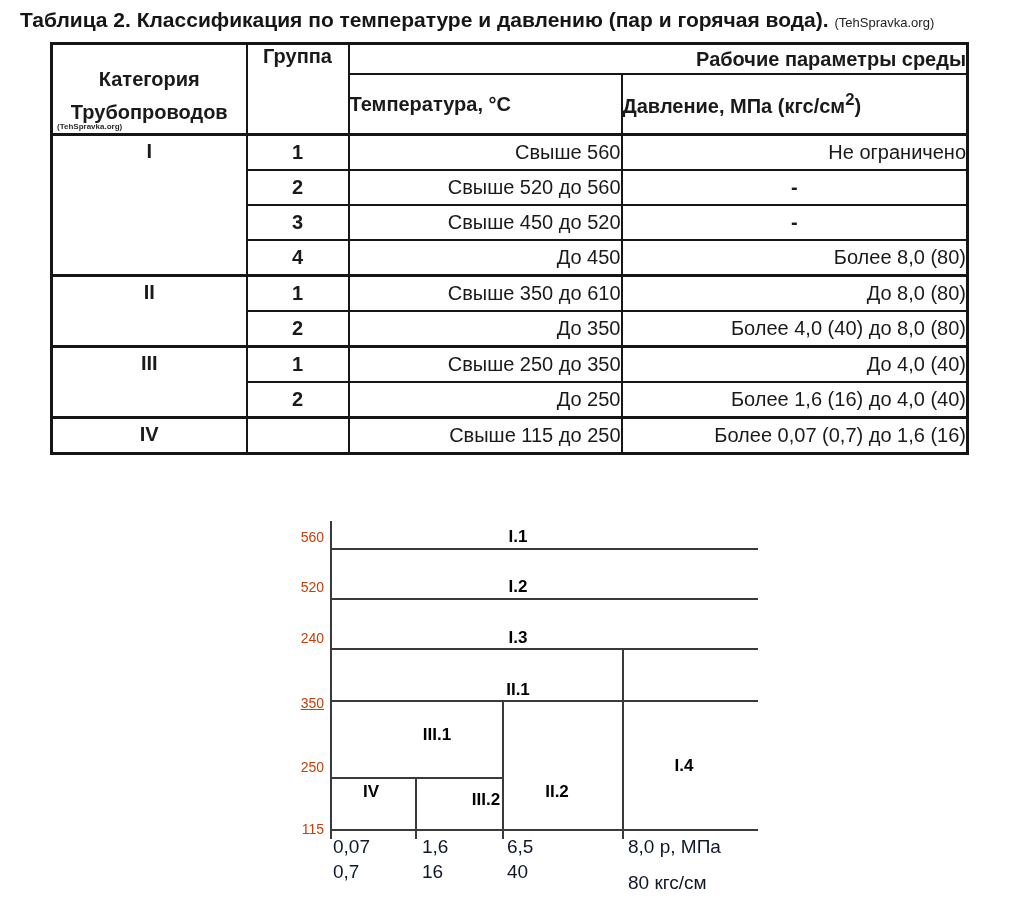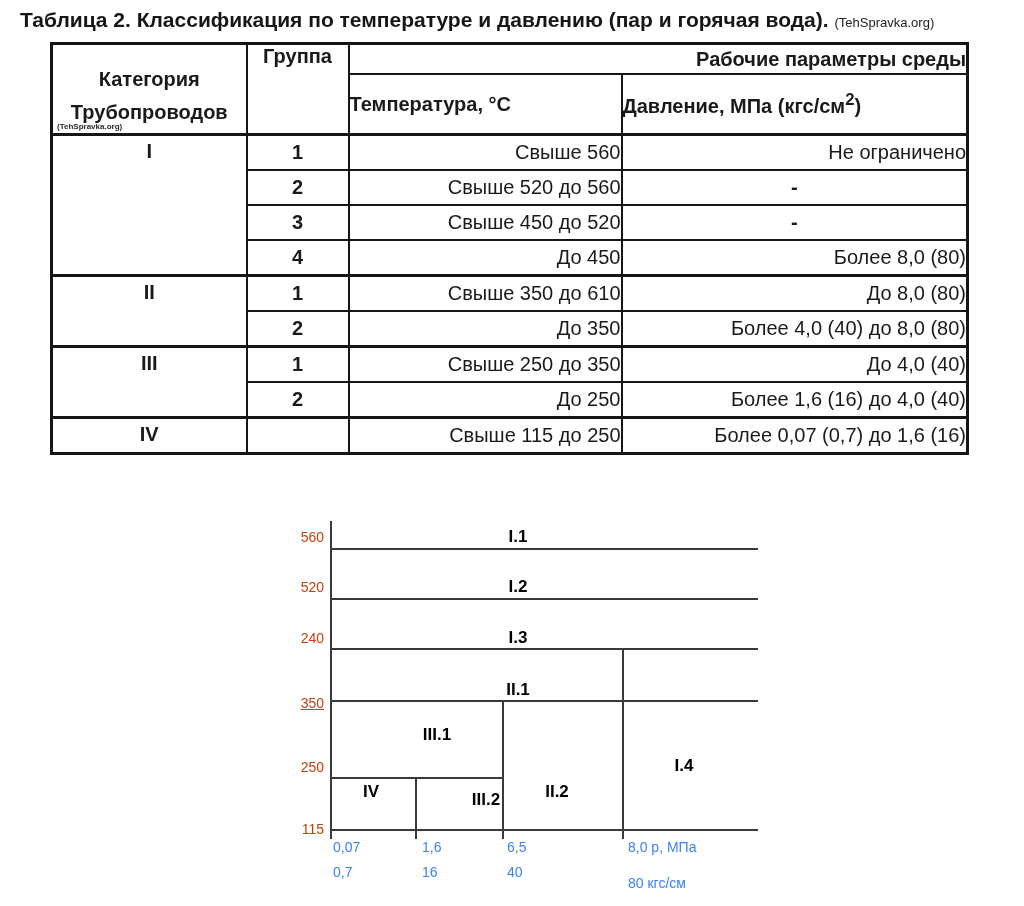--- a/index.html
+++ b/index.html
@@ -30,21 +30,21 @@
   td.grp{font-weight:bold;text-align:center;height:33px;line-height:31px;}
   td.txt{text-align:right;padding-left:7px;height:33px;line-height:31px;}
   td.dash{text-align:center;height:33px;line-height:31px;font-weight:bold;}
   tr.catsep td{border-top:3px solid #161616;}
 
   
   .diagram{position:absolute;left:270px;top:505px;width:520px;height:398px;}
   .ln{position:absolute;background:#3a3a3a;}
   .ylab{position:absolute;width:50px;text-align:right;font-size:14px;line-height:22px;color:#c2410c;}
   .zone{position:absolute;font-size:17px;font-weight:bold;line-height:22px;color:#000000;transform:translateX(-50%);white-space:nowrap;}
-  .xlab{position:absolute;font-size:14px;line-height:22px;color:#3b82f6;white-space:nowrap;}
+  .xlab{position:absolute;font-size:19px;line-height:22px;color:#0f172a;white-space:nowrap;}
 </style>
 </head>
 <body>
 
 <div class="title-row">
   <span class="title-main">Таблица 2. Классификация по температуре и давлению (пар и горячая вода).</span><span class="title-src">(TehSpravka.org)</span>
 </div>
 
 <table class="cls">
   <colgroup>

